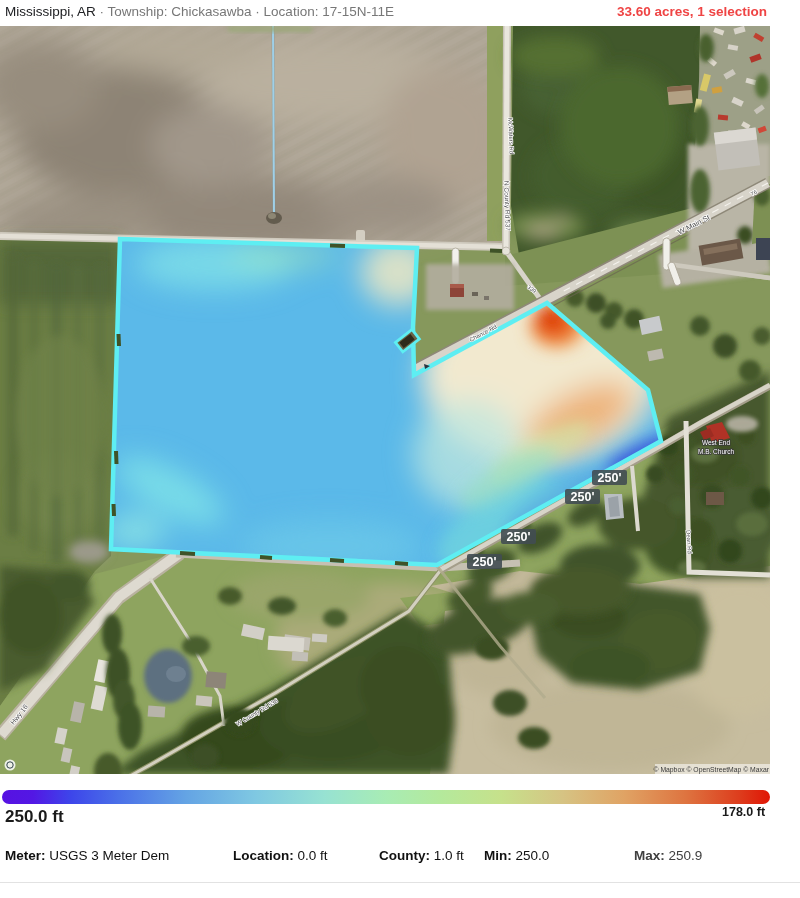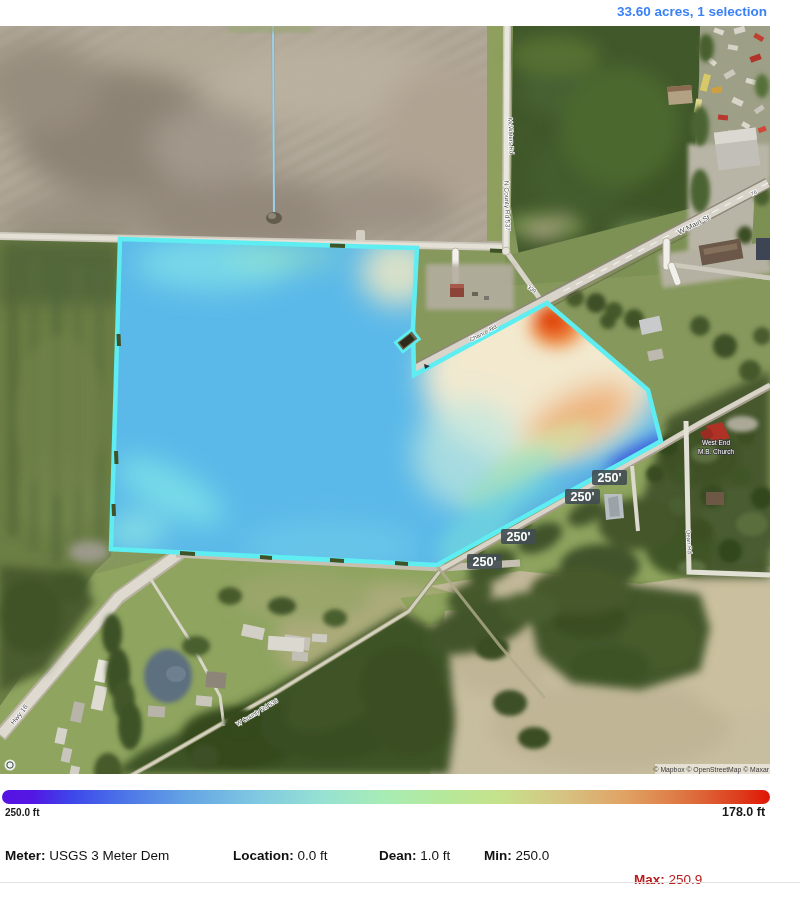--- a/index.html
+++ b/index.html
@@ -5,22 +5,23 @@
   html,body{margin:0;padding:0;background:#fff;}
   #page{position:relative;width:800px;height:898px;background:#fff;overflow:hidden;font-family:"Liberation Sans",sans-serif;}
   .abs{position:absolute;}
 </style>
 </head>
 <body>
 <div id="page">
 
   <div class="abs" style="left:0;top:0;width:800px;height:26px;background:#fff;"></div>
 
-
-  <div class="abs" style="right:33px;top:4px;font-size:13.5px;font-weight:bold;color:#3b82f6;white-space:nowrap;">33.60 acres, 1 selection</div>
+  <div class="abs" style="left:5px;top:4px;font-size:13.5px;color:#202124;white-space:nowrap;">Mississippi, AR <span style="color:#777">· Township: Chickasawba · Location: 17-15N-11E</span></div>
+
+  <div class="abs" style="right:33px;top:4px;font-size:13.5px;font-weight:bold;color:#ef4444;white-space:nowrap;">33.60 acres, 1 selection</div>
 
   <div class="abs" style="left:0;top:26px;width:770px;height:748px;">
   <svg width="770" height="748" viewBox="0 0 770 748" xmlns="http://www.w3.org/2000/svg">
     <defs>
       <filter id="b2" x="-30%" y="-30%" width="160%" height="160%">
             <feGaussianBlur stdDeviation="2"></feGaussianBlur>
           </filter>
       <filter id="b4" x="-40%" y="-40%" width="180%" height="180%">
             <feGaussianBlur stdDeviation="4"></feGaussianBlur>
           </filter>
@@ -446,24 +447,24 @@
     <rect x="655" y="738" width="115" height="10" fill="#ffffff" opacity="0.55"></rect>
     <text x="769" y="745.5" font-family="Liberation Sans, sans-serif" font-size="6.8" fill="#3a3a3a" text-anchor="end">© Mapbox © OpenStreetMap © Maxar</text>
 
     <circle cx="10" cy="739" r="5.5" fill="#ffffff" opacity="0.85"></circle>
     <circle cx="10" cy="739" r="3.2" fill="none" stroke="#33424f" stroke-width="1"></circle>
   </svg>
   </div>
 
   <div class="abs" style="left:2px;top:790px;width:768px;height:14px;border-radius:7px;background:linear-gradient(to right,#5712e2 0%,#5317e4 4%,#3d46ea 9%,#4a6fe8 15%,#64a4e4 24%,#7fc8e2 33%,#97e2d2 42%,#a8ecb4 50%,#b4e99c 57%,#c6e18b 65%,#d6c383 73%,#e0a364 81%,#de7440 89%,#dd3d1d 96%,#e01505 100%);"></div>
 
-  <div class="abs" style="left:5px;top:807px;font-size:10px;font-weight:bold;color:#1a1a1a;">250.0 ft</div>
+  <div class="abs" style="left:5px;top:807px;font-size:17px;font-weight:bold;color:#1a1a1a;">250.0 ft</div>
 
   <div class="abs" style="left:722px;top:805px;font-size:12.5px;font-weight:bold;color:#1a1a1a;">178.0 ft</div>
 
   <div class="abs" style="left:5px;top:848px;font-size:13.5px;color:#111;"><b>Meter:</b> USGS 3 Meter Dem</div>
   <div class="abs" style="left:233px;top:848px;font-size:13.5px;color:#111;"><b>Location:</b> 0.0 ft</div>
-  <div class="abs" style="left:379px;top:848px;font-size:13.5px;color:#111;"><b>Dean:</b> 1.0 ft</div>
+  <div class="abs" style="left:379px;top:848px;font-size:13.5px;color:#111;"><b>County:</b> 1.0 ft</div>
   <div class="abs" style="left:484px;top:848px;font-size:13.5px;color:#111;"><b>Min:</b> 250.0</div>
-  <div class="abs" style="left:634px;top:848px;font-size:13.5px;color:#b91c1c;margin-top:24px;"><b>Max:</b> 250.9</div>
+  <div class="abs" style="left:634px;top:848px;font-size:13.5px;color:#404040;"><b>Max:</b> 250.9</div>
 
   <div class="abs" style="left:0;top:882px;width:800px;height:1px;background:#e2e2e2;"></div>
 </div>
 
 </body></html>

